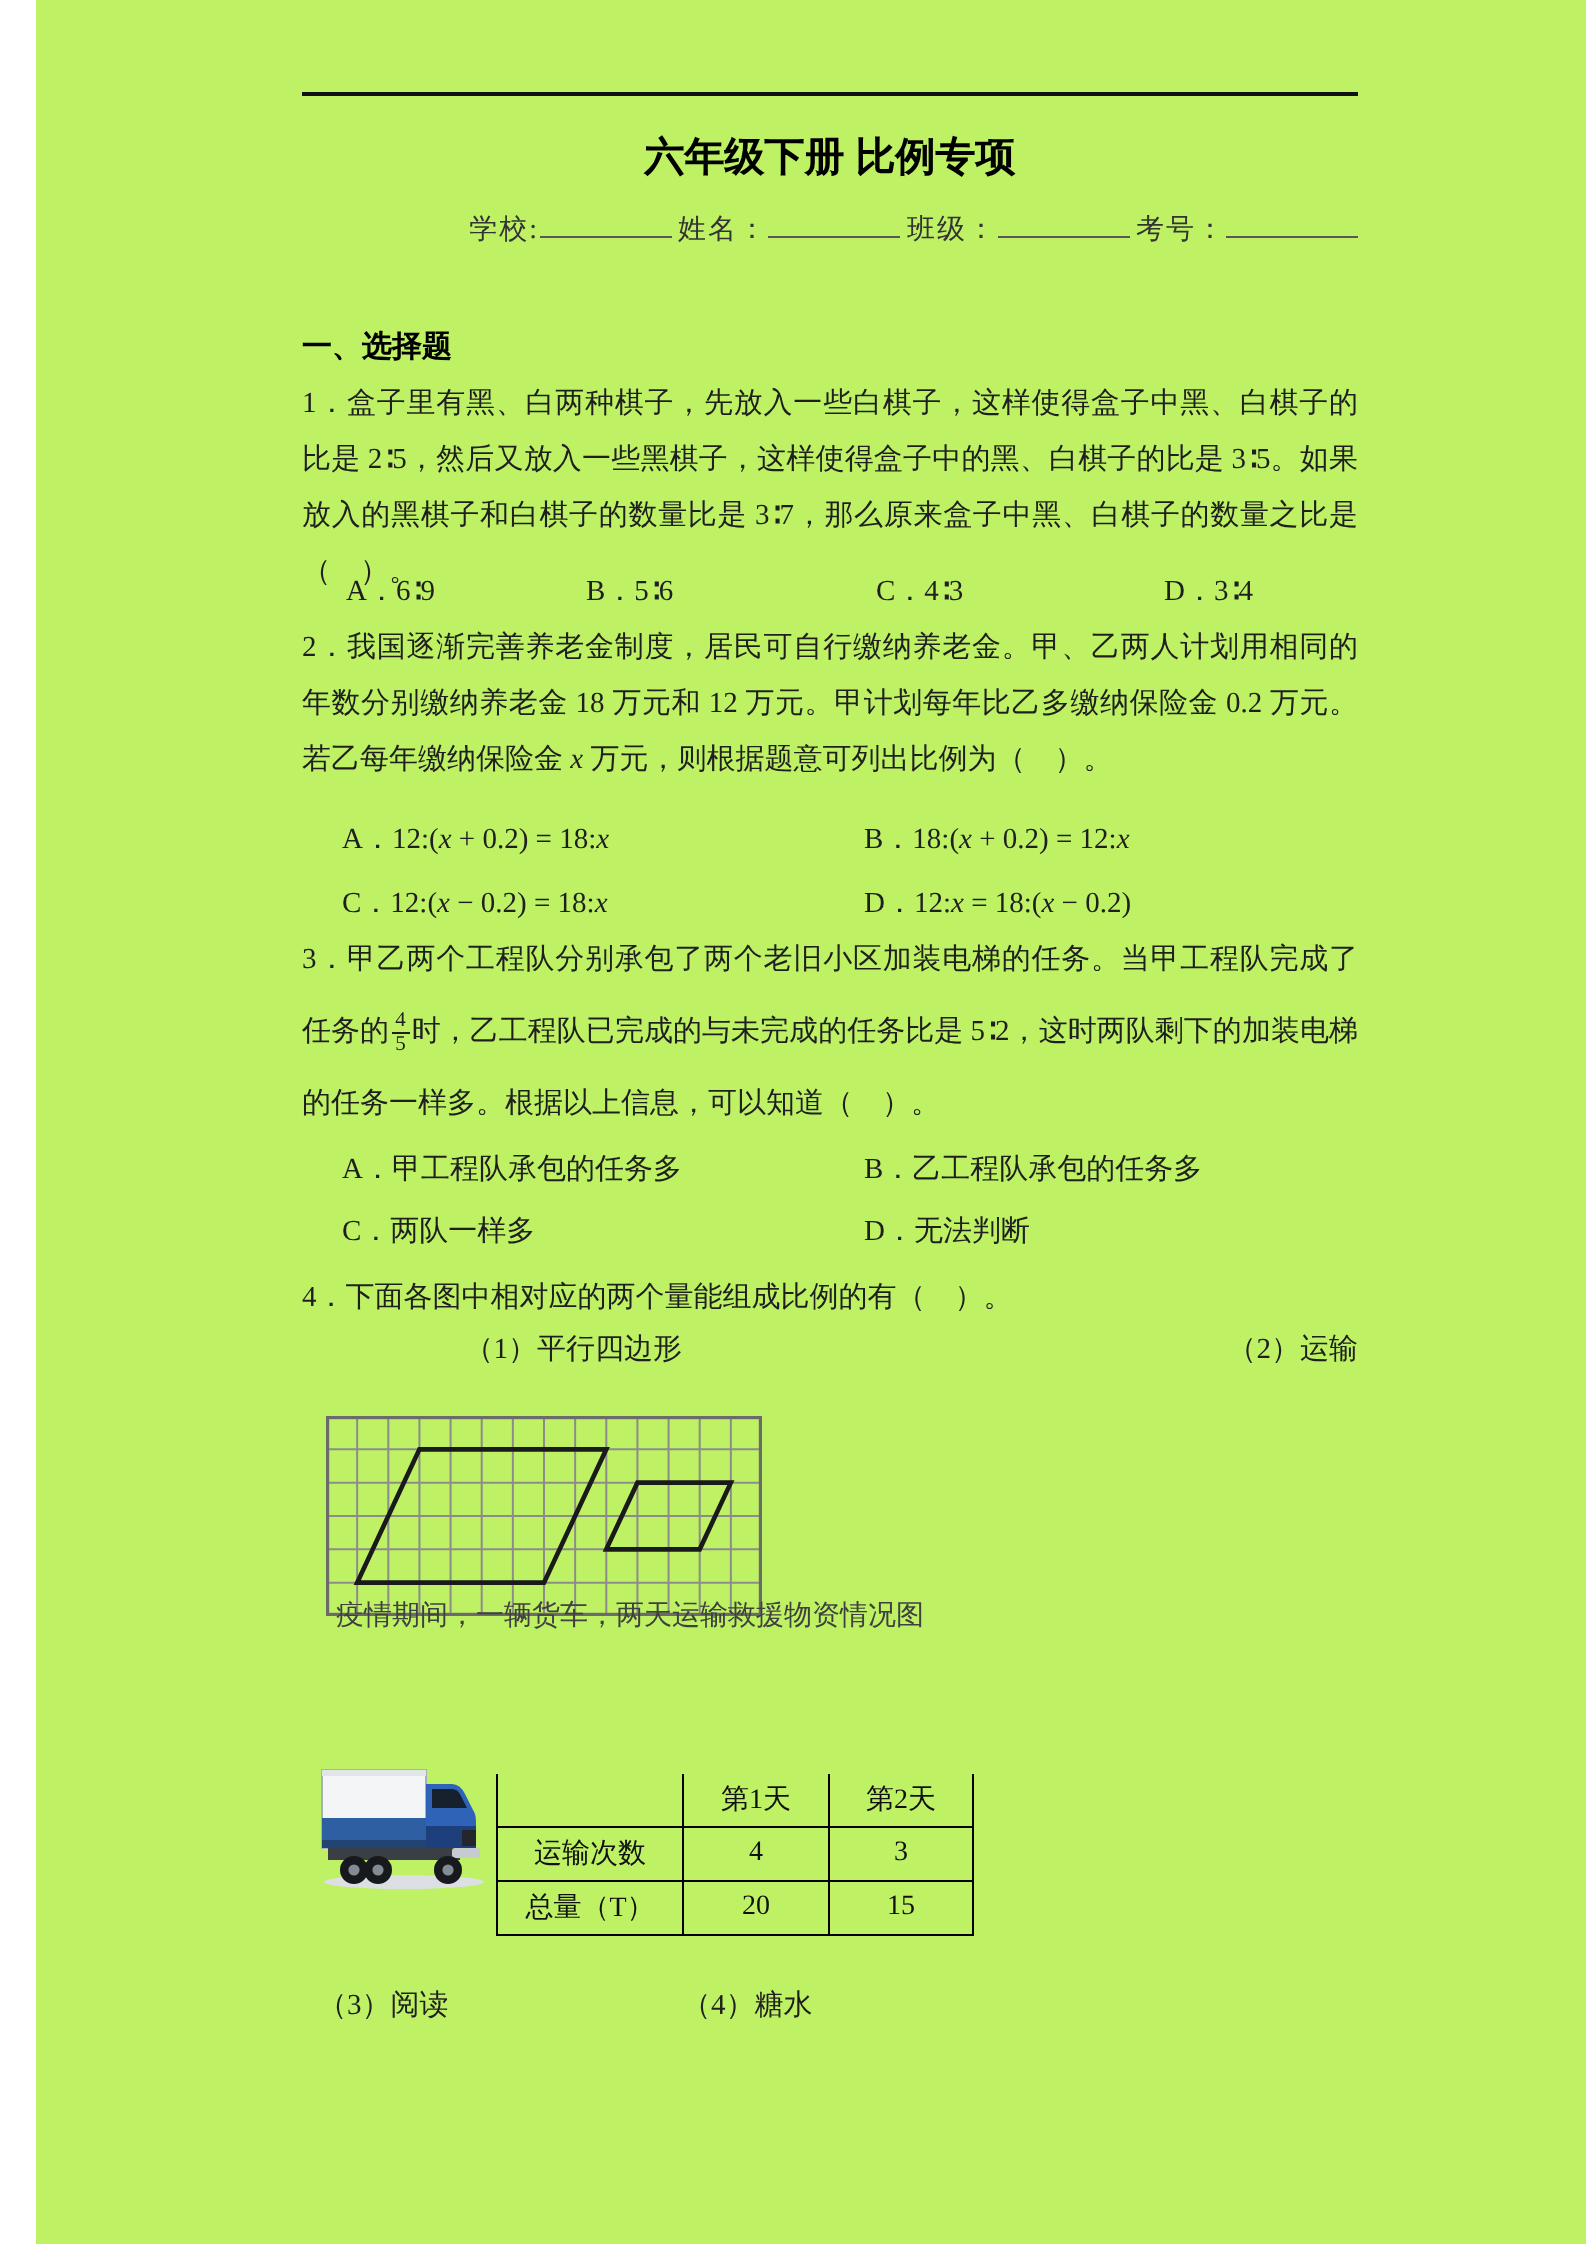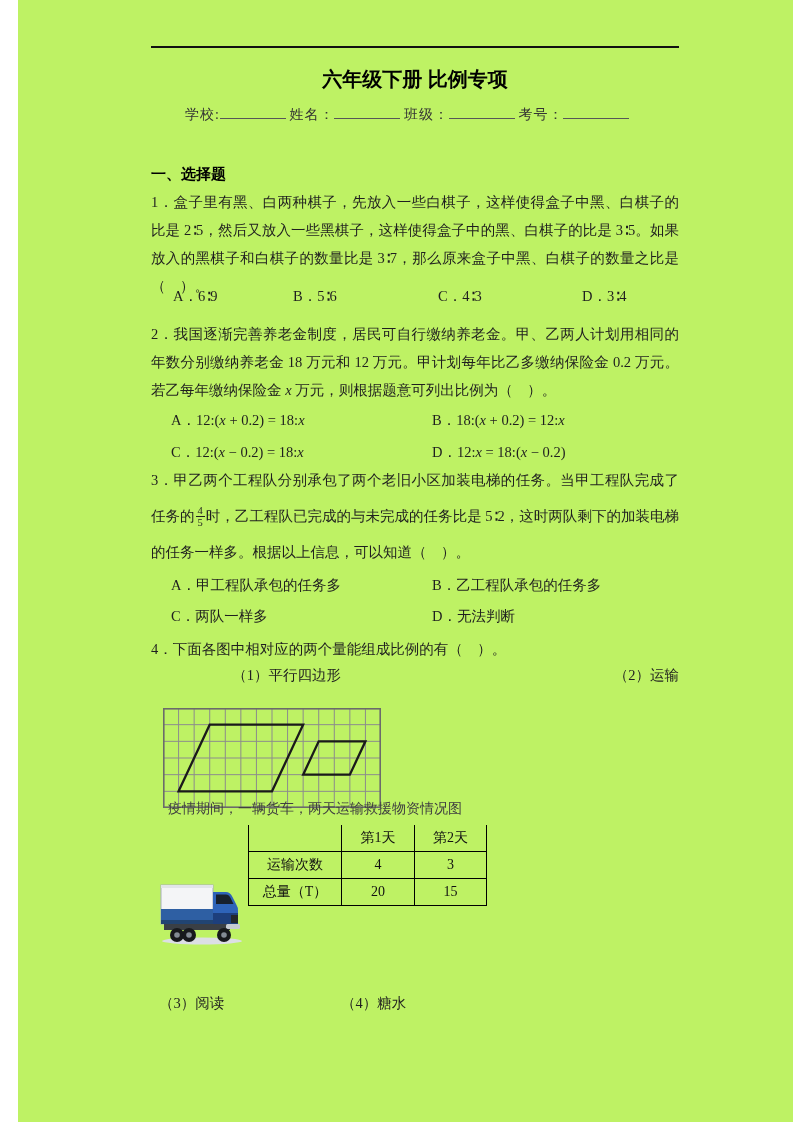--- a/index.html
+++ b/index.html
@@ -8,53 +8,53 @@
     font-family:"Liberation Serif","DejaVu Serif",serif; color:#1f1f1f;
     overflow:hidden;
     margin-left:18px;
   }
   .blk { position:absolute; left:133px; width:528px; }
   .top-rule { top:46px; border-top:2px solid #111; height:0; }
   .doc-title {
     top:66px; text-align:center; font-family:"Liberation Sans","DejaVu Sans",sans-serif;
     font-weight:bold; font-size:20px; line-height:26px; color:#000;
   }
-  .header-fields { top:104px; font-size:14px; line-height:18px; color:#333; padding-left:34px; width:494px; white-space:nowrap; }
+  .header-fields { top:104px; font-size:14px; line-height:18px; color:#333; padding-left:34px; width:494px; white-space:nowrap;text-align:right; }
   .header-fields .lbl { letter-spacing:1px; }
   .blank { display:inline-block; width:66px; height:14px; border-bottom:1.3px solid #575757; }
   .section-heading {
     top:165px; font-family:"Liberation Sans","DejaVu Sans",sans-serif;
     font-weight:bold; font-size:15px; line-height:18px; color:#000;
   }
   .para { font-size:14.5px; text-align:justify; }
   .q1-text { top:188px; line-height:28px; }
   .q1-options { top:282px; line-height:28px; font-size:14.5px; padding-left:22px; width:506px; display:flex; }
   .q1-options span:nth-child(1){ width:120px; }
   .q1-options span:nth-child(2){ width:145px; }
   .q1-options span:nth-child(3){ width:144px; }
-  .q2-text { top:320px; line-height:28px; }
+  .q2-text { top:310px; line-height:28px; }
   .opt-grid { display:grid; grid-template-columns:261px 1fr; padding-left:20px; width:508px; font-size:14.5px; }
   .q2-options { top:404px; line-height:32px; }
   .q3-text { top:462px; line-height:36px; }
   .q3-options { top:570px; line-height:31px; }
   .q4-text { top:637px; line-height:24px; }
   .sub-row { display:grid; grid-template-columns:182px 1fr; padding-left:8px; width:520px; font-size:14.5px; line-height:22px; }
   .q4-sub12 { top:664px;text-align:right; }
   .q4-sub34 { top:992px; }
   .frac { display:inline-block; vertical-align:-0.5em; text-align:center; font-size:10.5px; line-height:1.05; padding:0 1px; }
   .frac .num { display:block; border-bottom:1px solid #1f1f1f; padding:0 2px; }
   .frac .den { display:block; }
   .grid-figure { position:absolute; left:145px; top:708px; width:218px; height:100px; }
   .grid-figure svg { display:block; }
   .gl { stroke:#8c8c8c; stroke-width:1; }
   .gframe { fill:none; stroke:#6b6b6b; stroke-width:1.6; }
   .pg { fill:none; stroke:#1a1a1a; stroke-width:2.3; stroke-linejoin:miter; }
   .transport-caption { position:absolute; left:150px; top:800px; font-size:14px; line-height:18px; color:#404040; white-space:nowrap; }
   .truck { position:absolute; left:142px; top:880px; width:86px; height:66px; }
-  .transport-table { position:absolute; left:230px; top:825px; border-collapse:collapse; font-size:14px; color:#111; }
+  .transport-table { position:absolute; left:230px; top:887px; border-collapse:collapse; font-size:14px; color:#111; }
   .transport-table td { border:1.6px solid #000; text-align:center; height:26px; padding:0; }
   .transport-table tr:first-child td { border-top:none; }
   .transport-table td.c0 { width:92px; }
   .transport-table td.c1 { width:72px; }
   .transport-table td.c2 { width:71px; }
   i { font-style:italic; }
 </style>
 </head>
 <body>
 

